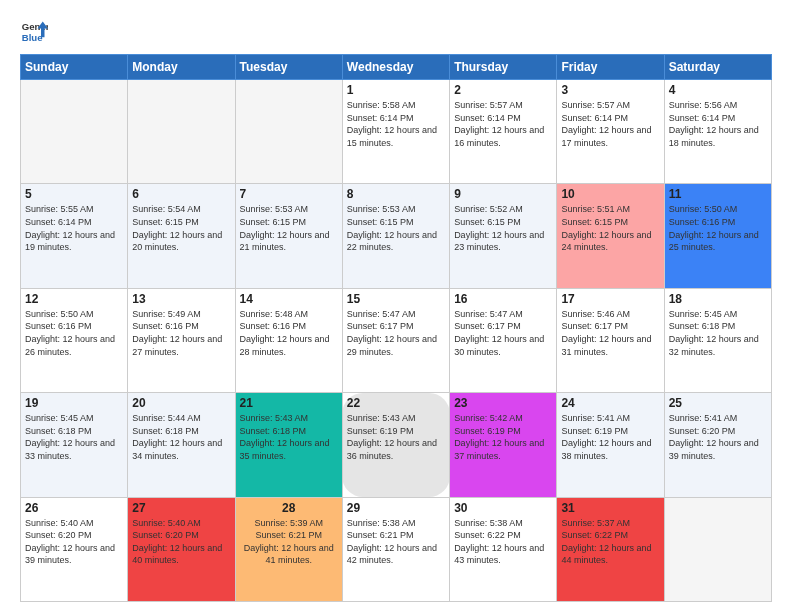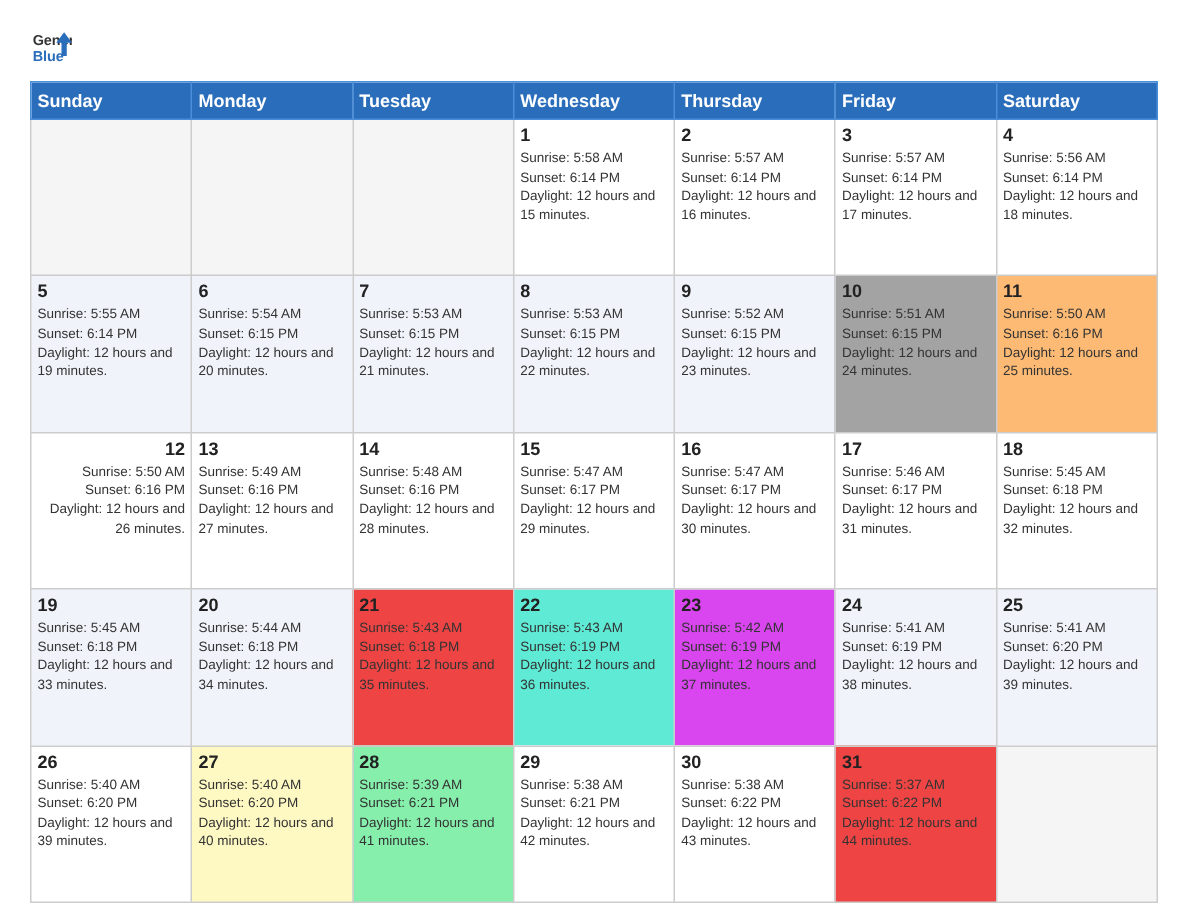--- a/index.html
+++ b/index.html
@@ -155,31 +155,31 @@
             <div class="day-info">Sunrise: 5:53 AM<br>Sunset: 6:15 PM<br>Daylight: 12 hours and 21 minutes.</div>
           </td>
           <td style="background: rgb(240, 244, 250);">
             <span class="day-number">8</span>
             <div class="day-info">Sunrise: 5:53 AM<br>Sunset: 6:15 PM<br>Daylight: 12 hours and 22 minutes.</div>
           </td>
           <td style="background: rgb(240, 244, 250);">
             <span class="day-number">9</span>
             <div class="day-info">Sunrise: 5:52 AM<br>Sunset: 6:15 PM<br>Daylight: 12 hours and 23 minutes.</div>
           </td>
-          <td style="background: #a3a3a3;">
+          <td style="background: #fca5a5;">
             <span class="day-number">10</span>
             <div class="day-info">Sunrise: 5:51 AM<br>Sunset: 6:15 PM<br>Daylight: 12 hours and 24 minutes.</div>
           </td>
-          <td style="background: #fdba74;">
+          <td style="background: #3b82f6;">
             <span class="day-number">11</span>
             <div class="day-info">Sunrise: 5:50 AM<br>Sunset: 6:16 PM<br>Daylight: 12 hours and 25 minutes.</div>
           </td>
         </tr>
         <tr>
-          <td style="background: rgb(255, 255, 255); text-align: right;">
+          <td style="background: rgb(255, 255, 255);">
             <span class="day-number">12</span>
             <div class="day-info">Sunrise: 5:50 AM<br>Sunset: 6:16 PM<br>Daylight: 12 hours and 26 minutes.</div>
           </td>
           <td style="background: rgb(255, 255, 255);">
             <span class="day-number">13</span>
             <div class="day-info">Sunrise: 5:49 AM<br>Sunset: 6:16 PM<br>Daylight: 12 hours and 27 minutes.</div>
           </td>
           <td style="background: rgb(255, 255, 255); margin-left: 40px;">
             <span class="day-number">14</span>
             <div class="day-info">Sunrise: 5:48 AM<br>Sunset: 6:16 PM<br>Daylight: 12 hours and 28 minutes.</div>
@@ -203,25 +203,25 @@
         </tr>
         <tr>
           <td style="background: rgb(240, 244, 250);">
             <span class="day-number">19</span>
             <div class="day-info">Sunrise: 5:45 AM<br>Sunset: 6:18 PM<br>Daylight: 12 hours and 33 minutes.</div>
           </td>
           <td style="background: rgb(240, 244, 250);">
             <span class="day-number">20</span>
             <div class="day-info">Sunrise: 5:44 AM<br>Sunset: 6:18 PM<br>Daylight: 12 hours and 34 minutes.</div>
           </td>
-          <td style="background: #ef4444; margin-top: 32px;">
+          <td style="background: #14b8a6; margin-top: 32px;">
             <span class="day-number">21</span>
             <div class="day-info">Sunrise: 5:43 AM<br>Sunset: 6:18 PM<br>Daylight: 12 hours and 35 minutes.</div>
           </td>
-          <td style="background: #5eead4;">
+          <td style="background: #e5e5e5; border-radius: 21px;">
             <span class="day-number">22</span>
             <div class="day-info">Sunrise: 5:43 AM<br>Sunset: 6:19 PM<br>Daylight: 12 hours and 36 minutes.</div>
           </td>
           <td style="background: #d946ef;">
             <span class="day-number">23</span>
             <div class="day-info">Sunrise: 5:42 AM<br>Sunset: 6:19 PM<br>Daylight: 12 hours and 37 minutes.</div>
           </td>
           <td style="background: rgb(240, 244, 250);">
             <span class="day-number">24</span>
             <div class="day-info">Sunrise: 5:41 AM<br>Sunset: 6:19 PM<br>Daylight: 12 hours and 38 minutes.</div>
@@ -229,25 +229,25 @@
           <td style="background: rgb(240, 244, 250);">
             <span class="day-number">25</span>
             <div class="day-info">Sunrise: 5:41 AM<br>Sunset: 6:20 PM<br>Daylight: 12 hours and 39 minutes.</div>
           </td>
         </tr>
         <tr>
           <td style="background: rgb(255, 255, 255);">
             <span class="day-number">26</span>
             <div class="day-info">Sunrise: 5:40 AM<br>Sunset: 6:20 PM<br>Daylight: 12 hours and 39 minutes.</div>
           </td>
-          <td style="background: #fef9c3;">
+          <td style="background: #ef4444;">
             <span class="day-number">27</span>
             <div class="day-info">Sunrise: 5:40 AM<br>Sunset: 6:20 PM<br>Daylight: 12 hours and 40 minutes.</div>
           </td>
-          <td style="background: #86efac;">
+          <td style="background: #fdba74; text-align: center;">
             <span class="day-number">28</span>
             <div class="day-info">Sunrise: 5:39 AM<br>Sunset: 6:21 PM<br>Daylight: 12 hours and 41 minutes.</div>
           </td>
           <td style="background: rgb(255, 255, 255);">
             <span class="day-number">29</span>
             <div class="day-info">Sunrise: 5:38 AM<br>Sunset: 6:21 PM<br>Daylight: 12 hours and 42 minutes.</div>
           </td>
           <td style="background: rgb(255, 255, 255);">
             <span class="day-number">30</span>
             <div class="day-info">Sunrise: 5:38 AM<br>Sunset: 6:22 PM<br>Daylight: 12 hours and 43 minutes.</div>

